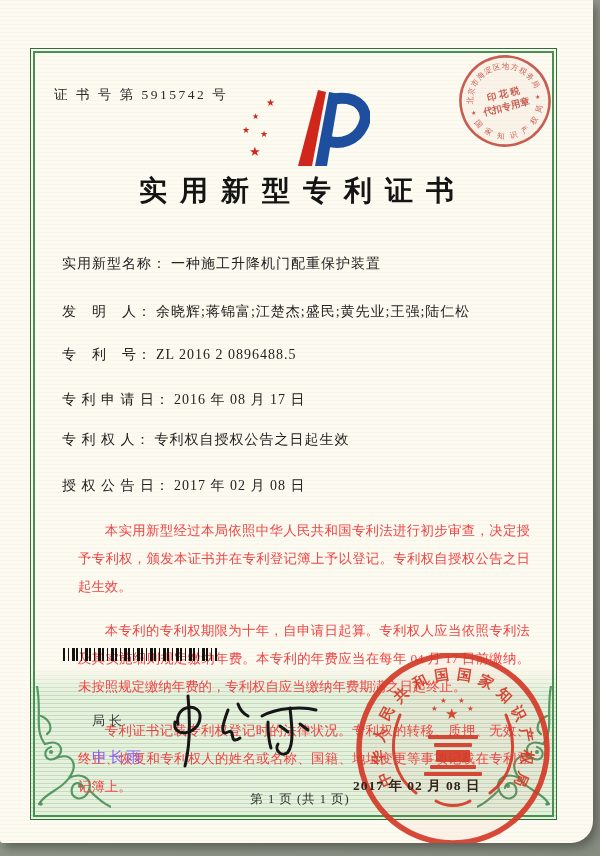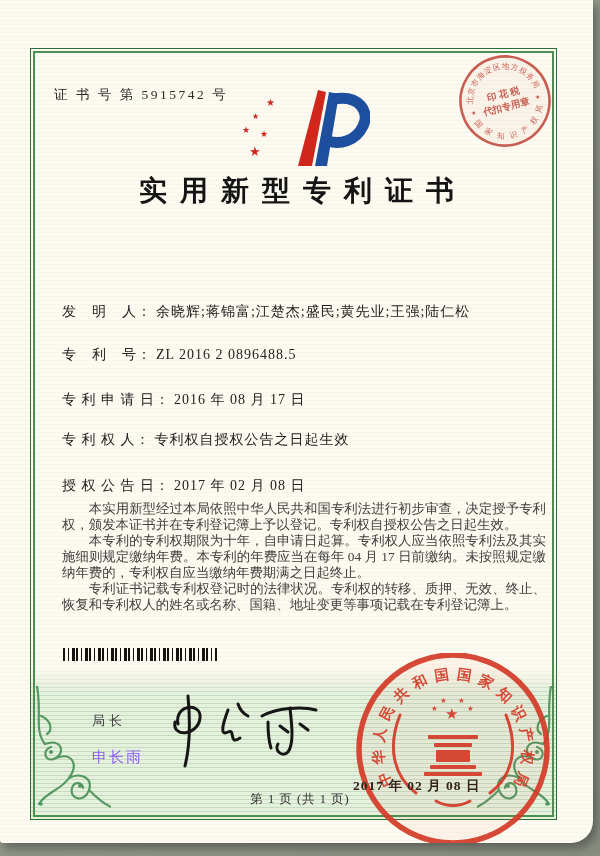--- a/index.html
+++ b/index.html
@@ -31,22 +31,22 @@
 
   .logo { position:absolute; left:240px; top:86px; width:130px; height:86px; z-index:5; }
 
   .title { position:absolute; left:0; right:0; top:172px; z-index:5; text-align:center;
            font-size:28px; font-weight:700; letter-spacing:13px; text-indent:13px; color:#141414; }
 
   .field { position:absolute; left:62px; z-index:5; font-size:14px; color:#222; letter-spacing:1px; white-space:nowrap; }
   .flabel { margin-right:4px; }
 
   .paras { position:absolute; left:62px; top:501px; width:484px; z-index:5; }
-  .paras p { margin:0; text-indent:2em; text-align:justify;
-           font-size:13.4px; line-height:16px; color:#404040; }
+  .paras p { margin:16px; text-indent:2em; text-align:justify;
+           font-size:13.4px; line-height:28px; color:#ef4444; }
 
   .barcode { position:absolute; left:63px; top:648px; width:154px; height:13px; z-index:5;
            background:
              repeating-linear-gradient(90deg,#15120f 0 2px, rgba(0,0,0,0) 2px 5px, #15120f 5px 6px, rgba(0,0,0,0) 6px 9px, #15120f 9px 12px, rgba(0,0,0,0) 12px 13px); }
 
   .sig-title { position:absolute; left:92px; top:712px; z-index:5;
            font-family:"Liberation Sans", sans-serif; font-size:13px; letter-spacing:4px; color:#3a3a3a; }
   .sig-name  { position:absolute; left:92px; top:748px; z-index:5;
            font-family:"Liberation Sans", sans-serif; font-size:15px; letter-spacing:2px; color:#8b5cf6; }
   .signature { position:absolute; left:150px; top:690px; width:180px; height:85px; z-index:6; }
@@ -147,20 +147,23 @@
         <polygon points="78,4 86,6 72,80 58,80"></polygon>
       </g>
       <g fill="#1d4f9e">
         <polygon points="89,6 99,8 87,80 75,80"></polygon>
       </g>
       <path d="M94,13 C120,9 130,26 123,40 C116,55 100,59 88,55" stroke="#1d4f9e" stroke-width="11" fill="none"></path>
     </svg>
 
     <div class="title">实用新型专利证书</div>
 
+    <div class="field" style="top:255px">
+      <span class="flabel">实用新型名称：</span><span class="fvalue">一种施工升降机门配重保护装置</span>
+    </div>
     <div class="field" style="top:303px">
       <span class="flabel">发　明　人：</span><span class="fvalue">余晓辉;蒋锦富;江楚杰;盛民;黄先业;王强;陆仁松</span>
     </div>
     <div class="field" style="top:346px">
       <span class="flabel">专　利　号：</span><span class="fvalue">ZL 2016 2 0896488.5</span>
     </div>
     <div class="field" style="top:391px">
       <span class="flabel">专 利 申 请 日：</span><span class="fvalue">2016 年 08 月 17 日</span>
     </div>
     <div class="field" style="top:431px">

